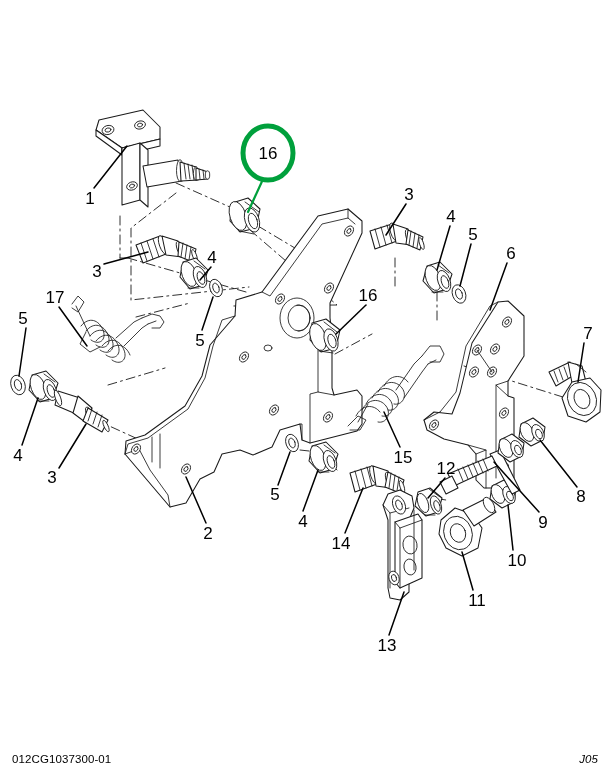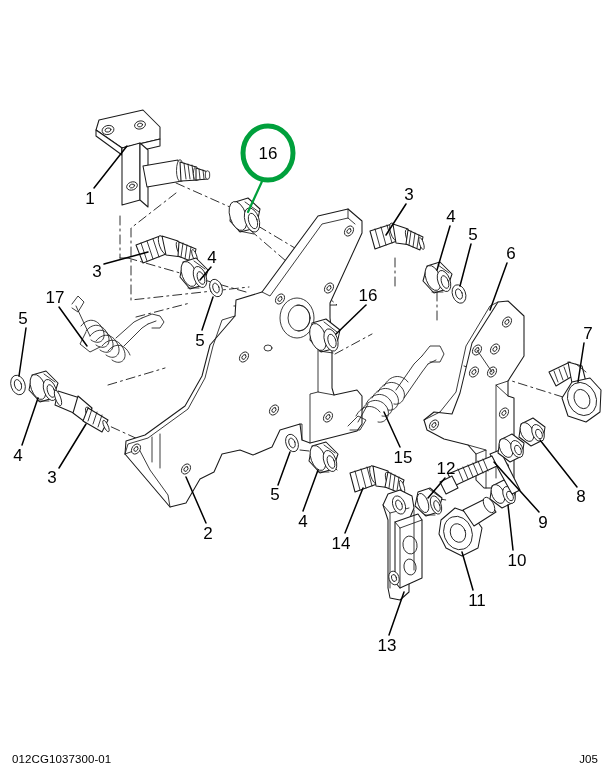--- a/index.html
+++ b/index.html
@@ -27,21 +27,21 @@
   }
   .footer-left, .footer-right {
     position: absolute;
     bottom: 12px;
     font-size: 11.5px;
     color: #000000;
     letter-spacing: 0.1px;
     white-space: nowrap;
   }
   .footer-left { left: 12px; }
-  .footer-right { right: 12px; }
+  .footer-right { right: 12px; font-style: italic; }
 </style>
 </head>
 <body>
 
 <div id="page">
 
   <svg id="diagram-svg" viewBox="0 0 610 777">
     <defs>
       <style>
         .ln   { fill:none; stroke:#1a1a1a; stroke-width:1.05; stroke-linecap:round; stroke-linejoin:round; }

